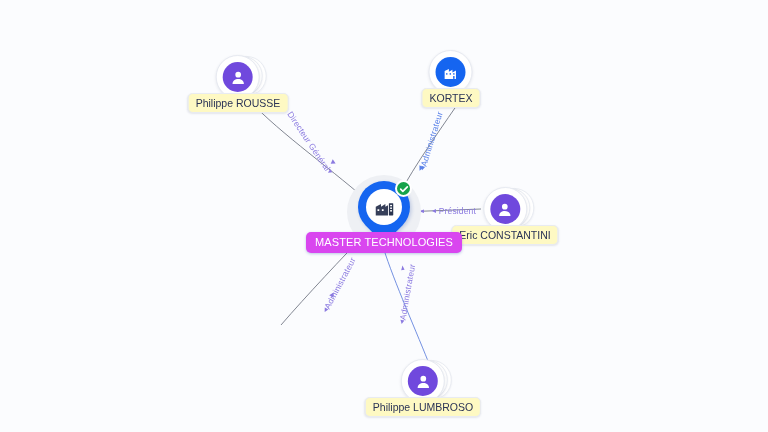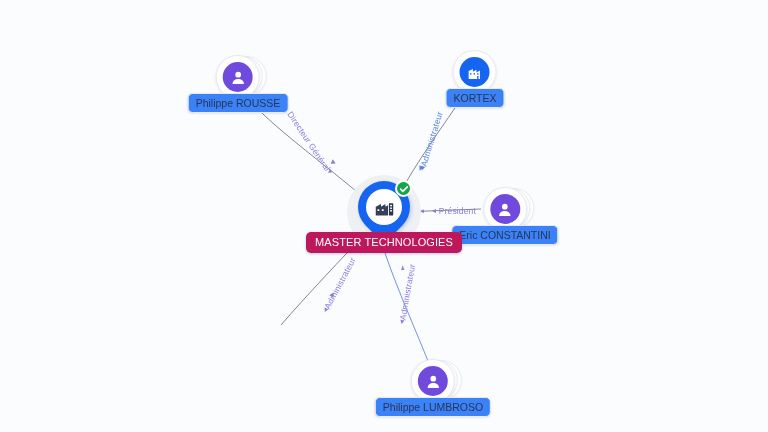--- a/index.html
+++ b/index.html
@@ -85,21 +85,21 @@
     display: flex;
     align-items: center;
     justify-content: center;
   }
 
   
   .name-chip {
     margin-top: -6px;
     position: relative;
     z-index: 6;
-    background: #3b82f6;
+    background: #fef9c3;
     border: 1px solid #e8ebf1;
     border-radius: 5px;
     padding: 3px 7px 3px 7px;
     font-size: 10.5px;
     line-height: 12px;
     color: #2a3356;
     white-space: nowrap;
     box-shadow: 0 1px 2px rgba(30,40,80,0.10);
   }
 
@@ -154,21 +154,21 @@
     border: 2px solid #ffffff;
     display: flex;
     align-items: center;
     justify-content: center;
     z-index: 4;
   }
   #center-chip {
     position: absolute;
     top: 51px; left: 50%;
     transform: translateX(-50%);
-    background: #be185d;
+    background: #d946ef;
     color: #ffffff;
     font-size: 11px;
     line-height: 13px;
     font-weight: 500;
     letter-spacing: 0.1px;
     padding: 4px 9px;
     border-radius: 5px;
     white-space: nowrap;
     box-shadow: 0 1px 3px rgba(20,60,160,0.28);
     z-index: 7;
@@ -246,21 +246,21 @@
           <svg width="17" height="17" viewBox="0 0 24 24" fill="#ffffff">
             <circle cx="12" cy="8" r="4"></circle>
             <path d="M4 21c0-4.4 3.6-7 8-7s8 2.6 8 7z"></path>
           </svg>
         </div>
       </div>
     </div>
     <div class="name-chip">Philippe ROUSSE</div>
   </div>
 
-  <div class="node" style="left:475px; top:79px;justify-content:space-between;">
+  <div class="node" style="left:451px; top:79px;justify-content:space-between;">
     <div class="company-ring">
       <div class="company-circle">
         <svg width="17" height="17" viewBox="0 0 24 24" fill="#ffffff">
           <path d="M3 21V10l6-3v4l5-3v4l5-3v12z"></path>
           <rect x="5" y="13" width="2" height="2" fill="#1565f0"></rect>
           <rect x="10" y="13" width="2" height="2" fill="#1565f0"></rect>
           <rect x="15" y="13" width="2" height="2" fill="#1565f0"></rect>
           <rect x="15" y="17" width="2" height="4" fill="#1565f0"></rect>
         </svg>
       </div>
@@ -279,21 +279,21 @@
             <circle cx="12" cy="8" r="4"></circle>
             <path d="M4 21c0-4.4 3.6-7 8-7s8 2.6 8 7z"></path>
           </svg>
         </div>
       </div>
     </div>
     <div class="name-chip">Eric CONSTANTINI</div>
   </div>
 
 
-  <div class="node" style="left:433px; top:388px;">
+  <div class="node" style="left:423px; top:388px;">
     <div class="person-stack">
       <div class="stack-card c3"></div>
       <div class="stack-card c2"></div>
       <div class="stack-card c1"></div>
       <div class="avatar-ring">
         <div class="avatar-circle">
           <svg width="17" height="17" viewBox="0 0 24 24" fill="#ffffff">
             <circle cx="12" cy="8" r="4"></circle>
             <path d="M4 21c0-4.4 3.6-7 8-7s8 2.6 8 7z"></path>
           </svg>

